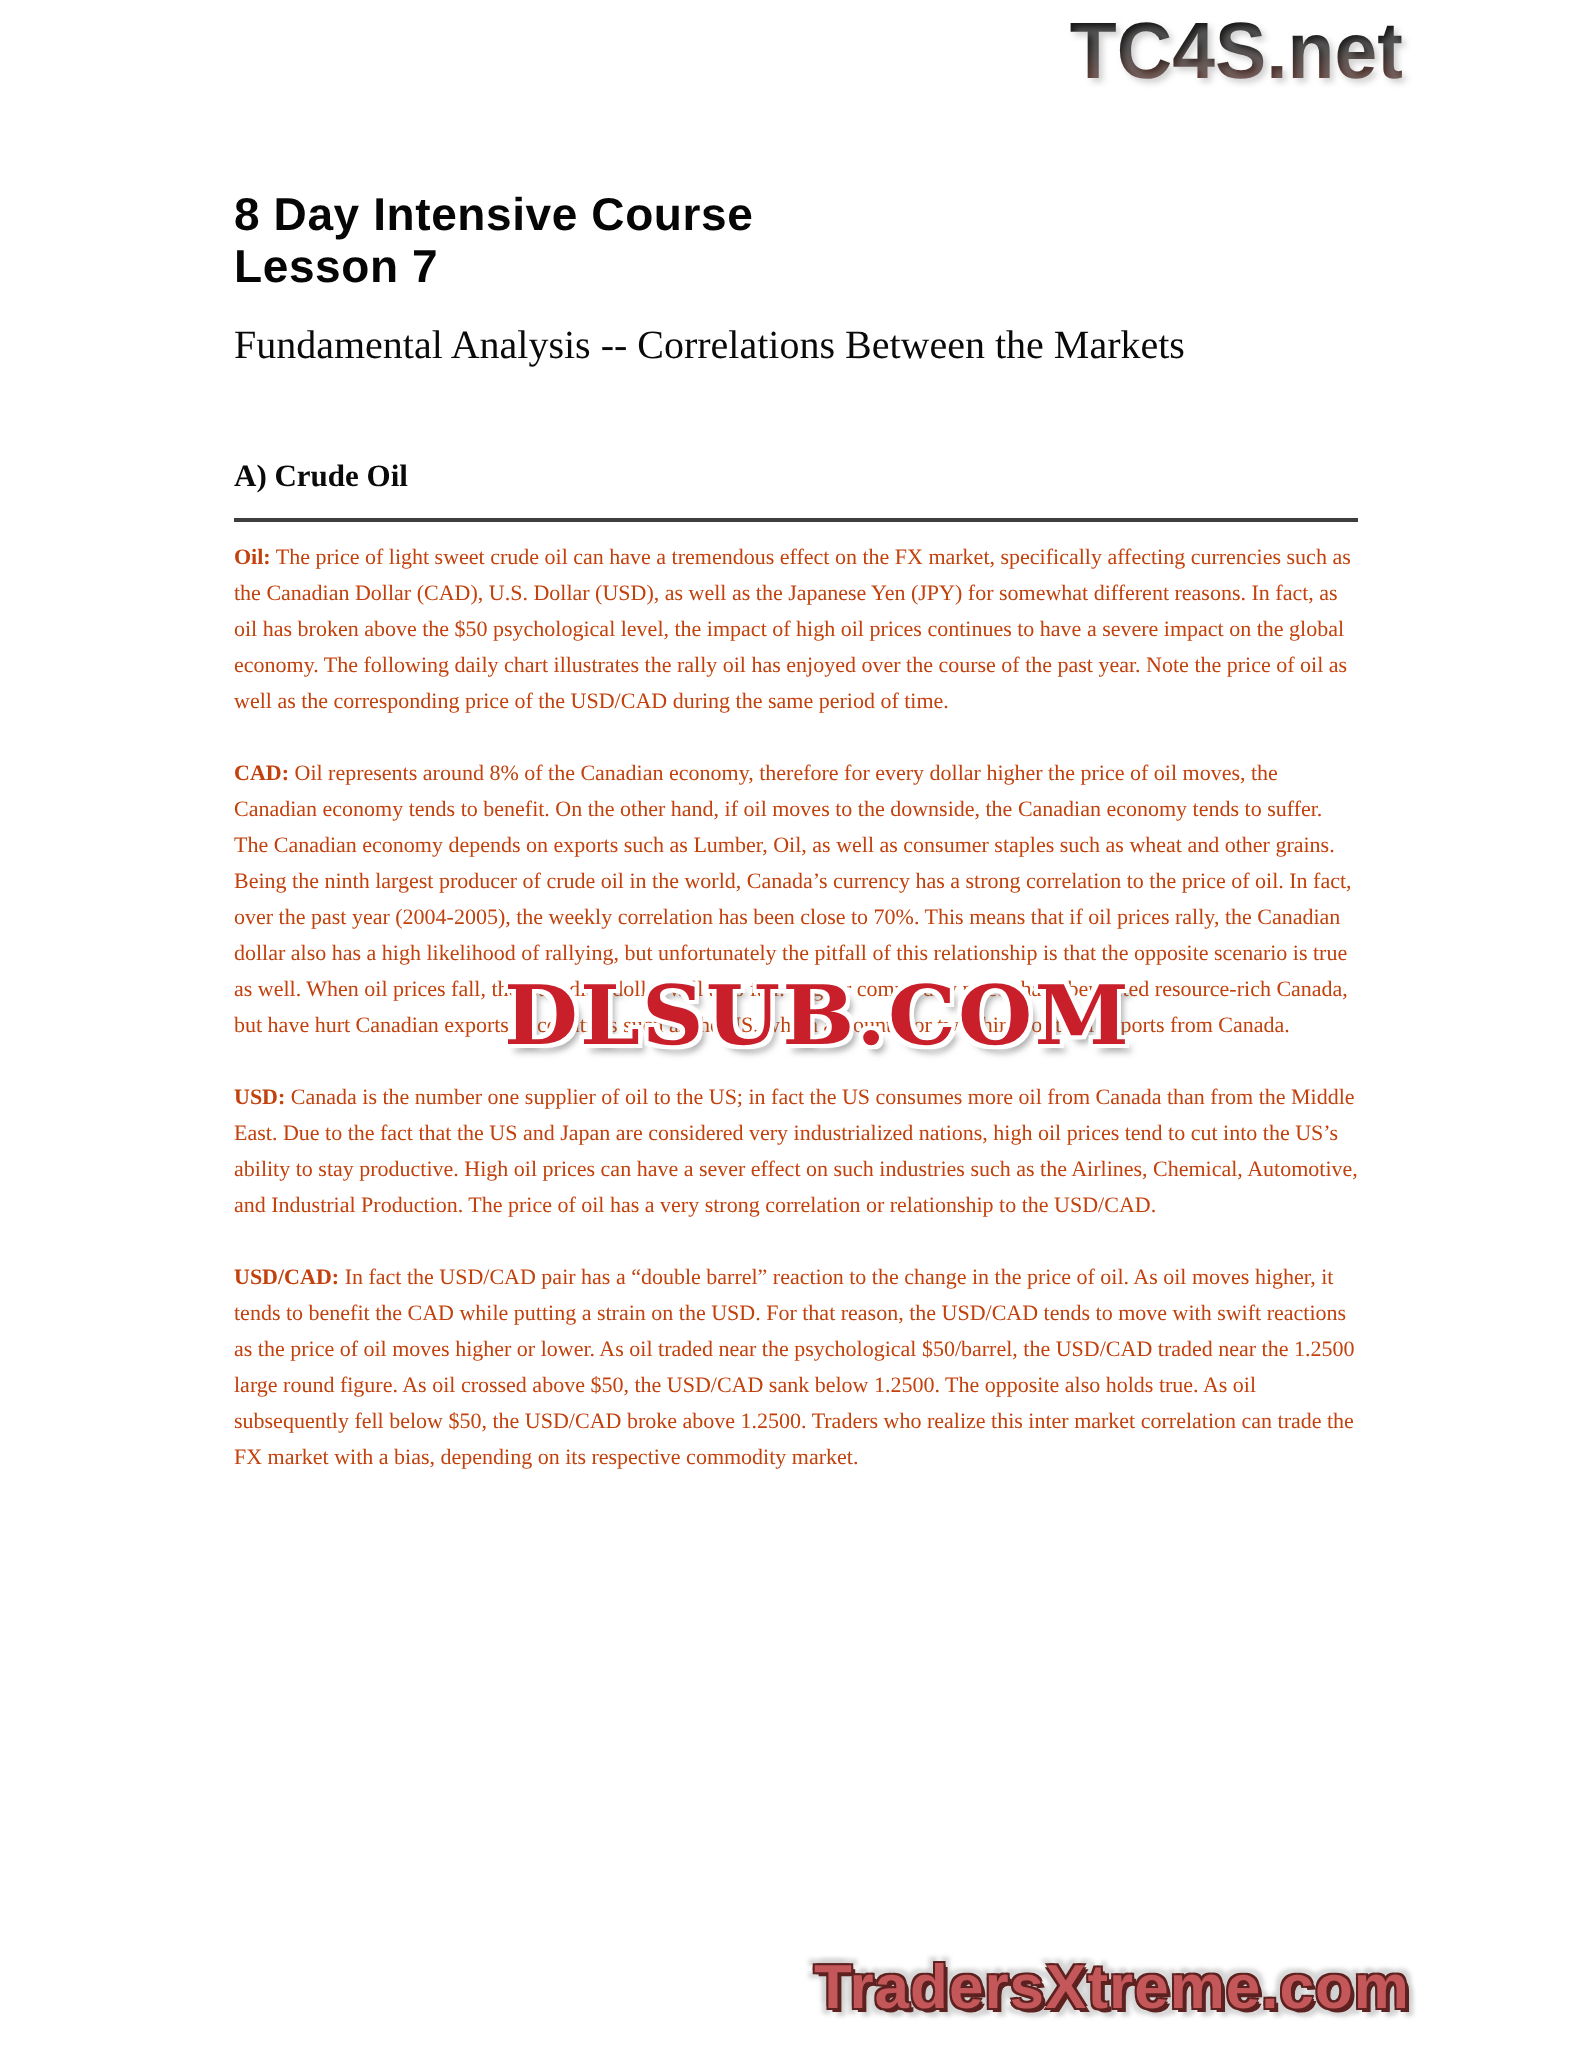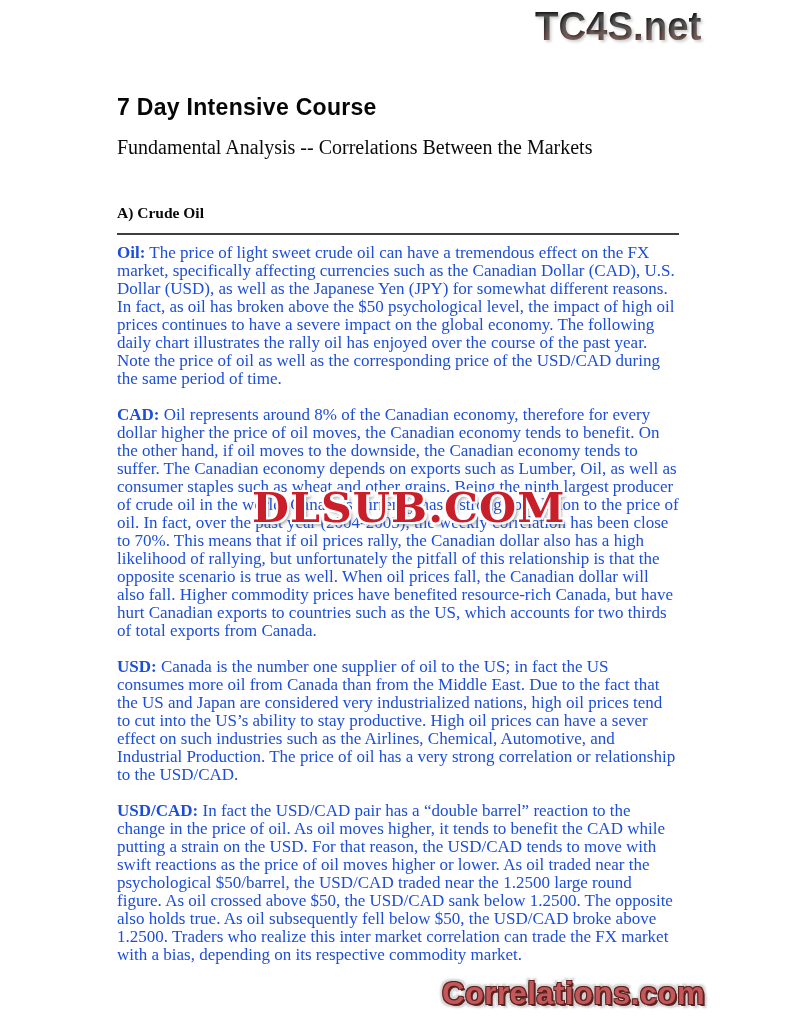--- a/index.html
+++ b/index.html
@@ -64,25 +64,25 @@
 
   .section-rule {
     border: none;
     border-top: 2px solid #3e3e3e;
     margin: 11px 0 0 0;
   }
 
   .body-copy { margin-top: 9px; }
 
   .para {
-    font-size: 17px;
+    font-size: 11px;
     line-height: 18px;
     margin: 0 0 18px 0;
     text-align: left;
-    color: #1d4ed8;
+    color: #c2410c;
   }
   .para .lead { font-weight: bold; }
 
   
   .watermark {
     position: absolute;
     left: 252px;
     top: 484px;
     font-family: "DejaVu Serif", serif;
     font-weight: bold;
@@ -122,21 +122,22 @@
 </head>
 <body>
 
 <div class="page">
 
   <div class="brand-top">TC4S.net</div>
 
   <div class="content">
 
     <div class="doc-title">
-      <div>7 Day Intensive Course</div>
+      <div>8 Day Intensive Course</div>
+      <div>Lesson 7</div>
     </div>
 
     <div class="doc-subtitle">Fundamental Analysis -- Correlations Between the Markets</div>
 
     <div class="section-heading">A) Crude Oil</div>
 
     <hr class="section-rule">
 
     <div class="body-copy">
 
@@ -146,15 +147,15 @@
 
       <p class="para"><span class="lead">USD:</span><span> Canada is the number one supplier of oil to the US; in fact the US consumes more oil from Canada than from the Middle East. Due to the fact that the US and Japan are considered very industrialized nations, high oil prices tend to cut into the US’s ability to stay productive. High oil prices can have a sever effect on such industries such as the Airlines, Chemical, Automotive, and Industrial Production. The price of oil has a very strong correlation or relationship to the USD/CAD.</span></p>
 
       <p class="para"><span class="lead">USD/CAD:</span><span> In fact the USD/CAD pair has a “double barrel” reaction to the change in the price of oil. As oil moves higher, it tends to benefit the CAD while putting a strain on the USD. For that reason, the USD/CAD tends to move with swift reactions as the price of oil moves higher or lower. As oil traded near the psychological $50/barrel, the USD/CAD traded near the 1.2500 large round figure. As oil crossed above $50, the USD/CAD sank below 1.2500. The opposite also holds true. As oil subsequently fell below $50, the USD/CAD broke above 1.2500. Traders who realize this inter market correlation can trade the FX market with a bias, depending on its respective commodity market.</span></p>
 
     </div>
   </div>
 
   <div class="watermark">DLSUB.COM</div>
 
-  <div class="brand-bottom">Correlations.com</div>
+  <div class="brand-bottom">TradersXtreme.com</div>
 
 </div>
 
 </body></html>

